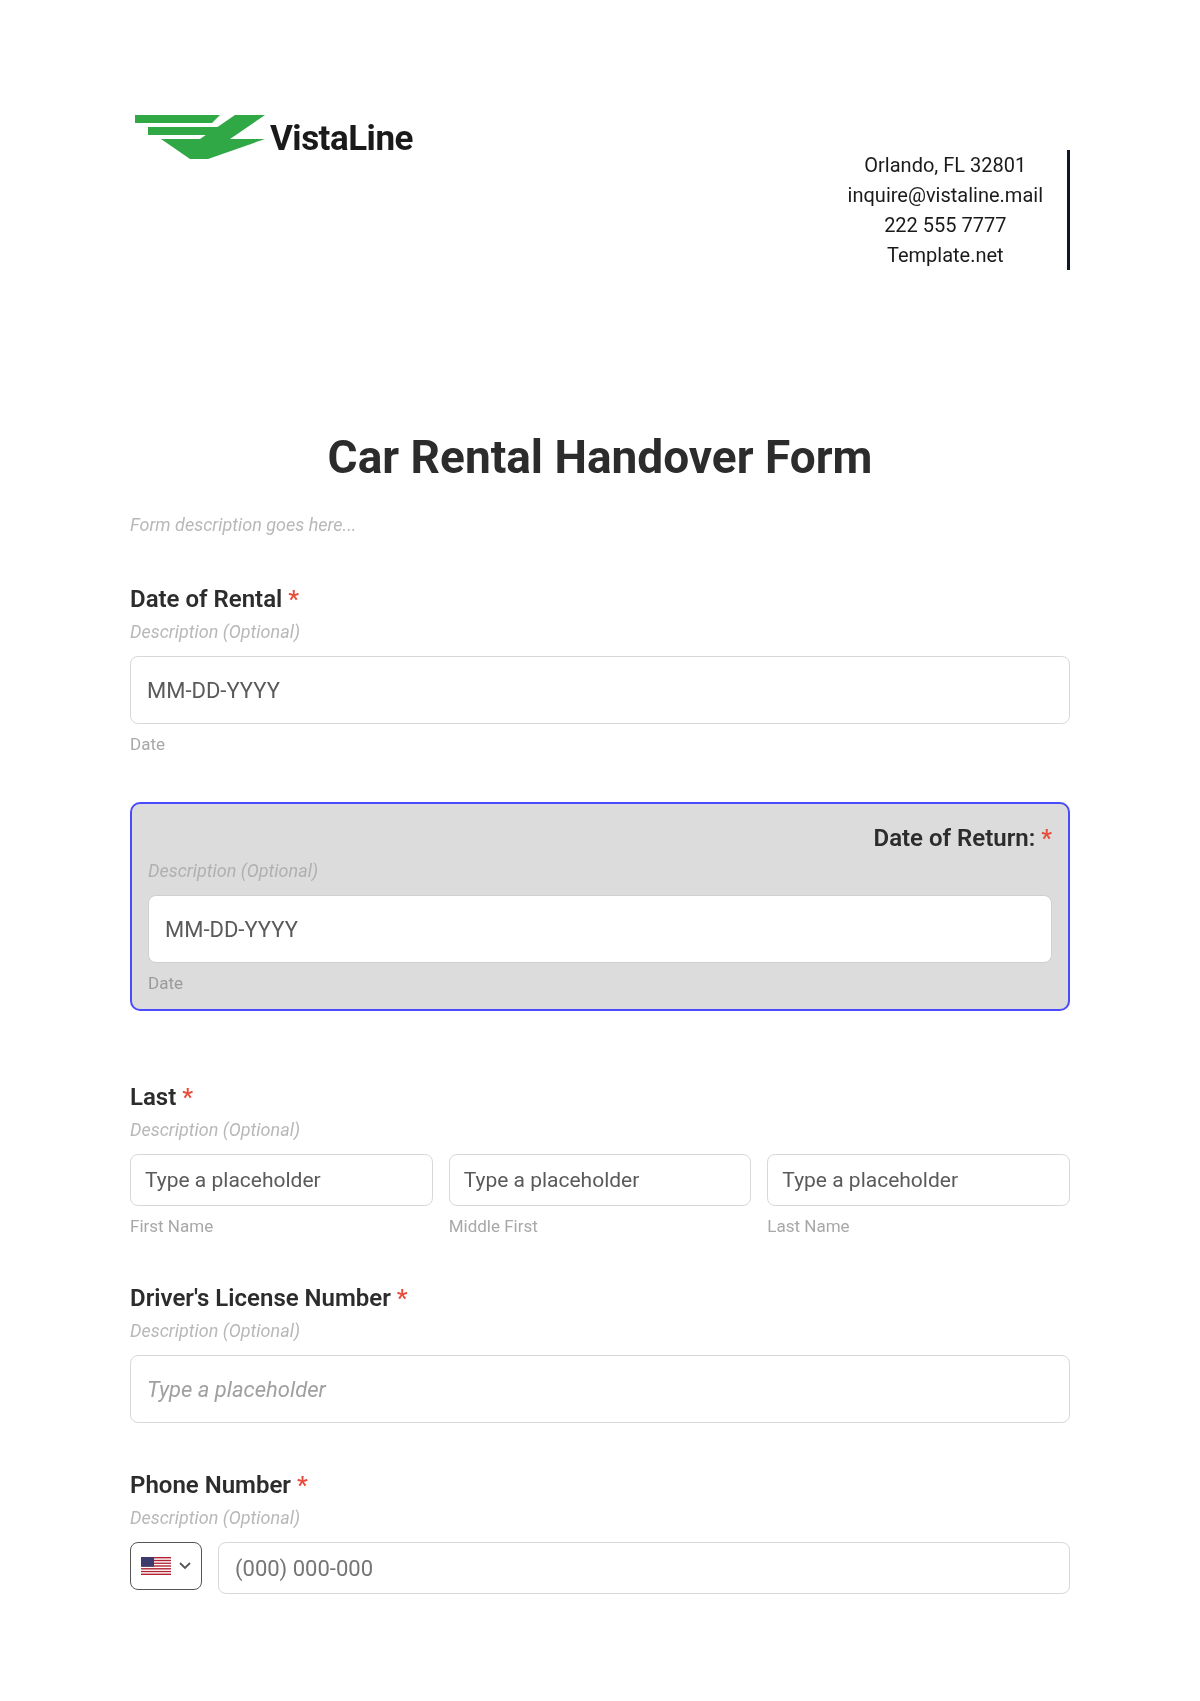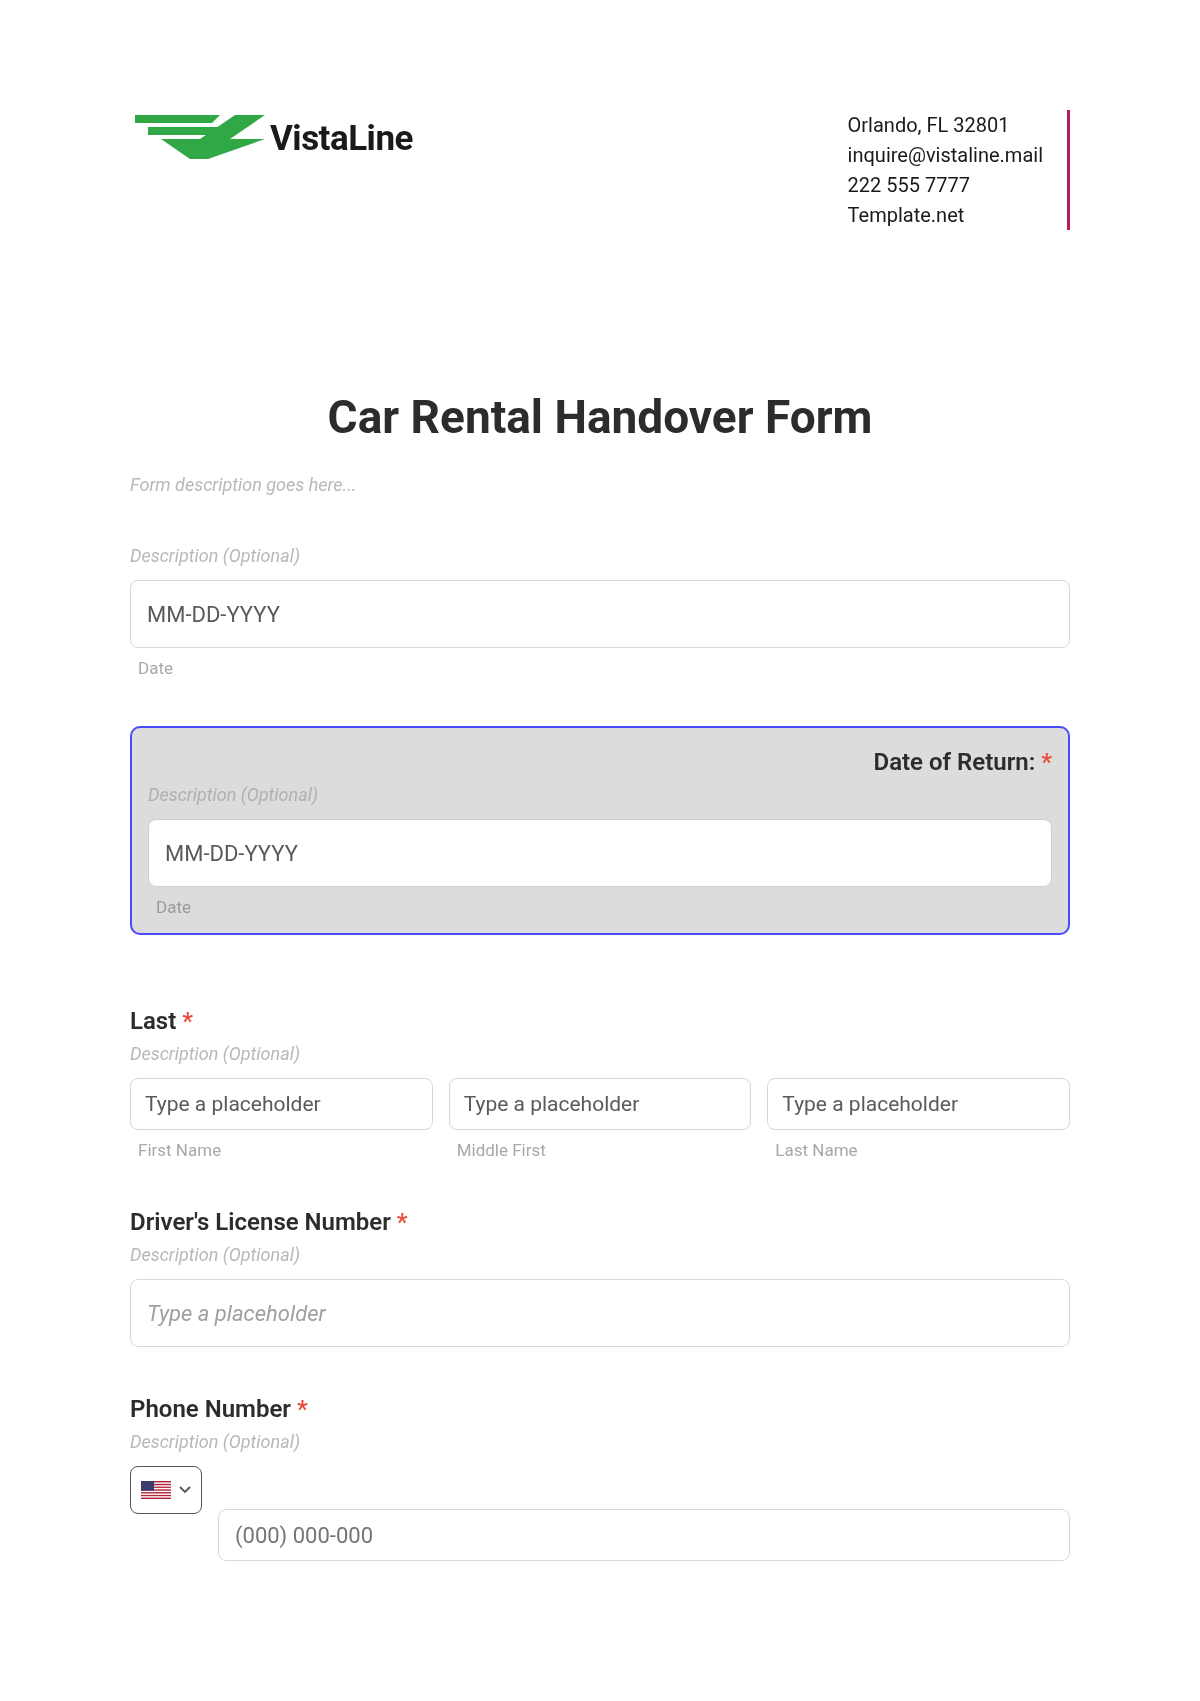--- a/index.html
+++ b/index.html
@@ -33,26 +33,27 @@
       height: 48px;
     }
     .logo-text {
       font-size: 35px;
       font-weight: 700;
       color: #1a1a1a;
       margin-top: 8px;
       letter-spacing: -0.5px;
     }
     .contact-block {
-      text-align: left;
+      text-align: center;
       font-size: 20px;
       color: #1a1a1a;
       line-height: 1.5;
       padding-right: 24px;
-      border-right: 3px solid #be185d;
+      border-right: 3px solid #0f172a;
+      margin-top: 40px;
     }
     .form-title {
       text-align: center;
       font-size: 46px;
       font-weight: 700;
       color: #2c2c2c;
       margin-bottom: 30px;
     }
     .form-description {
       font-size: 18px;
@@ -93,21 +94,20 @@
       color: #5a5a5a;
     }
     .placeholder-italic::placeholder {
       font-style: italic;
       color: #a0a0a0;
     }
     .field-sublabel {
       font-size: 17px;
       color: #a8a8a8;
       margin-top: 10px;
-      margin-left: 8px;
     }
     .selected-block {
       background: #dcdcdc;
       border: 2.5px solid #4a4aff;
       border-radius: 10px;
       padding: 20px 16px 16px 16px;
       margin-bottom: 72px;
     }
     .selected-block .field-label {
       margin-left: 0;
@@ -170,21 +170,20 @@
       width: 30px;
       height: 18px;
     }
     .chevron-down {
       width: 12px;
       height: 8px;
     }
     .phone-input-wrap {
       flex: 1;
       position: relative;
-      margin-top: 43px;
     }
     .phone-input {
       width: 100%;
       height: 52px;
       border: 1px solid #d8d8d8;
       border-radius: 8px;
       font-size: 22px;
       padding: 0 16px;
       outline: none;
       color: #a0a0a0;
@@ -211,20 +210,24 @@
       <div>inquire@vistaline.mail</div>
       <div>222 555 7777</div>
       <div>Template.net</div>
     </div>
   </div>
 
   <h1 class="form-title">Car Rental Handover Form</h1>
   <div class="form-description">Form description goes here...</div>
 
   <div class="field-block">
+    <div class="field-label">
+      <span>Date of Rental</span>
+      <span class="required">*</span>
+    </div>
     <div class="field-desc">Description (Optional)</div>
     <input type="text" class="text-input" placeholder="MM-DD-YYYY" style="">
     <div class="field-sublabel">Date</div>
   </div>
 
   <div class="selected-block">
     <div class="field-label">
       <span>Date of Return:</span>
       <span class="required">*</span>
     </div>

